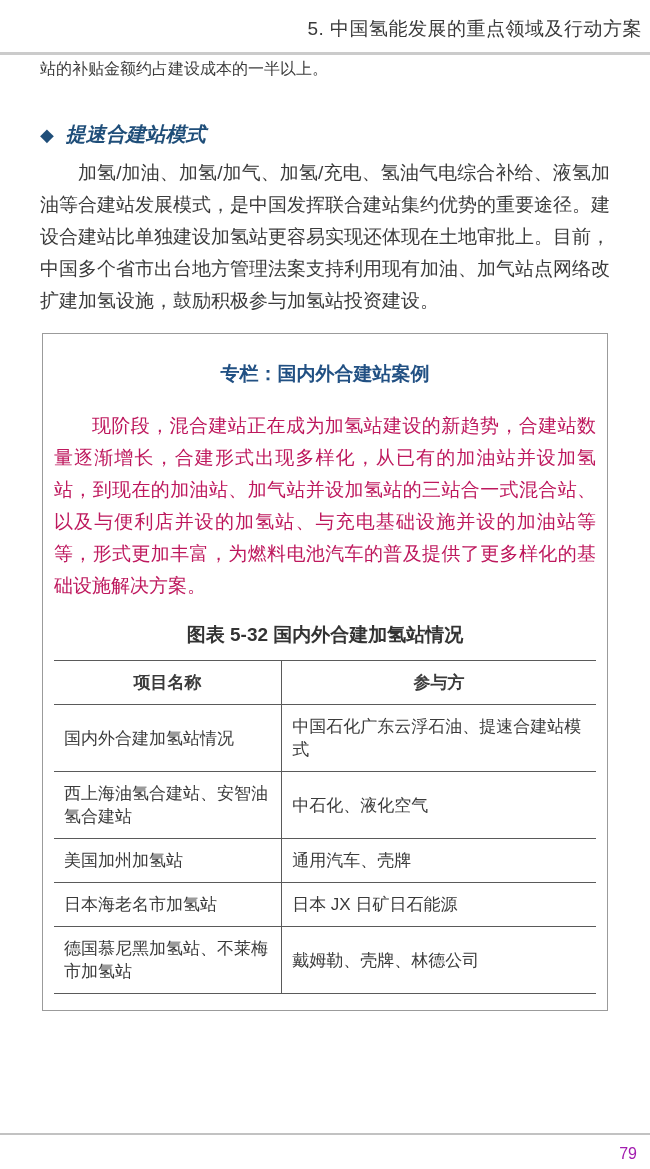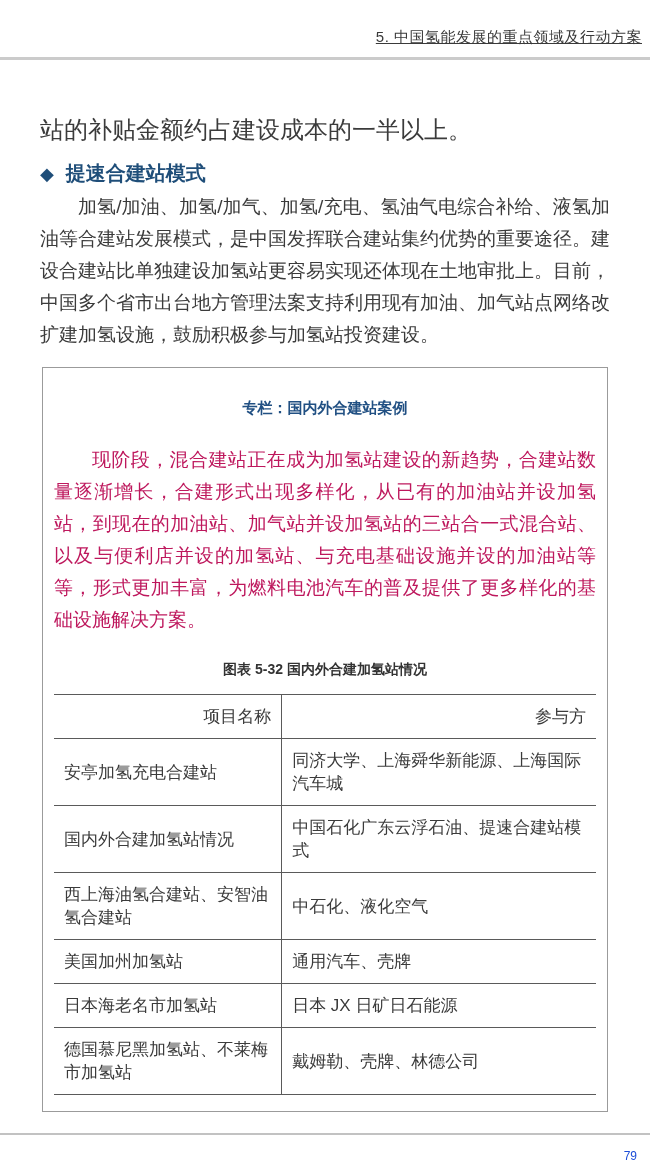--- a/index.html
+++ b/index.html
@@ -11,66 +11,65 @@
   .page {
     position: relative;
     width: 650px;
     height: 1169px;
     background: #ffffff;
     overflow: hidden;
   }
 
   
   .running-header {
-    padding: 28px 8px 0 0;
+    padding: 16px 8px 0 0;
     text-align: right;
-    font-size: 15px;
+    font-size: 19px;
     color: #3a3a3a;
     letter-spacing: 0.5px;
-    text-decoration: underline;
   }
   .top-rule {
     margin-top: 10px;
     width: 100%;
     height: 3px;
     background: #cbcbcb;
   }
   .bottom-rule {
     position: absolute;
     left: 0;
     bottom: 34px;
     width: 100%;
     height: 2px;
     background: #c2c2c2;
   }
   .page-number {
     position: absolute;
     right: 13px;
     bottom: 6px;
-    font-size: 12px;
-    color: #1d4ed8;
+    font-size: 16px;
+    color: #a21caf;
   }
 
   
   .content {
     padding: 0 40px;
     color: #3b3b3b;
   }
   .intro-line {
-    margin-top: 56px;
-    font-size: 24px;
+    font-size: 16px;
     line-height: 28px;
     color: #3b3b3b;
   }
   .section-heading {
-    margin-top: 16px;
+    margin-top: 34px;
     font-size: 20px;
     font-weight: 600;
     color: #1f4e79;
-    line-height: 26px;
+    line-height: 35px;
+    font-style: italic;
   }
   .section-heading .diamond {
     font-size: 18px;
     margin-right: 12px;
     color: #1f4e79;
   }
   .body-par {
     margin-top: 4px;
     font-size: 19px;
     line-height: 32px;
@@ -83,59 +82,59 @@
   .callout-box {
     margin: 16px 0 0 2px;
     width: 566px;
     border: 1px solid #9b9b9b;
     padding: 0 11px 16px 11px;
     background: #ffffff;
   }
   .callout-title {
     margin-top: 28px;
     text-align: center;
-    font-size: 15px;
+    font-size: 19px;
     font-weight: bold;
     color: #215083;
     line-height: 24px;
   }
   .callout-par {
     margin-top: 24px;
     font-size: 19px;
     line-height: 32px;
     text-align: justify;
     text-indent: 2em;
     color: #be185d;
   }
   .callout-par + .callout-par { margin-top: 15px; }
   .table-title {
     margin-top: 21px;
     text-align: center;
-    font-size: 14px;
+    font-size: 19px;
     font-weight: bold;
     color: #333333;
     line-height: 24px;
   }
 
   table.case-table {
     margin-top: 13px;
     width: 100%;
     border-collapse: collapse;
     border-top: 1px solid #5a5a5a;
   }
   .case-table tr { border-bottom: 1px solid #5a5a5a; }
   .case-table th, .case-table td {
     padding: 10px 10px;
     font-size: 17px;
     color: #3b3b3b;
     vertical-align: middle;
   }
   .case-table th {
-    text-align: right;
-    font-weight: normal;
+    text-align: center;
+    font-weight: bold;
     height: 38px;
   }
   .case-table td { text-align: left; height: 40px; }
   .case-table th:first-child,
   .case-table td:first-child {
     width: 42%;
     border-right: 1px solid #5a5a5a;
   }
 </style>
 </head>
@@ -168,24 +167,20 @@
 
       <table class="case-table">
         <thead>
           <tr>
             <th>项目名称</th>
             <th>参与方</th>
           </tr>
         </thead>
         <tbody>
             <tr>
-              <td>安亭加氢充电合建站</td>
-              <td>同济大学、上海舜华新能源、上海国际汽车城</td>
-            </tr>
-            <tr>
               <td>国内外合建加氢站情况</td>
               <td>中国石化广东云浮石油、提速合建站模式</td>
             </tr>
             <tr>
               <td>西上海油氢合建站、安智油氢合建站</td>
               <td>中石化、液化空气</td>
             </tr>
             <tr>
               <td>美国加州加氢站</td>
               <td>通用汽车、壳牌</td>

